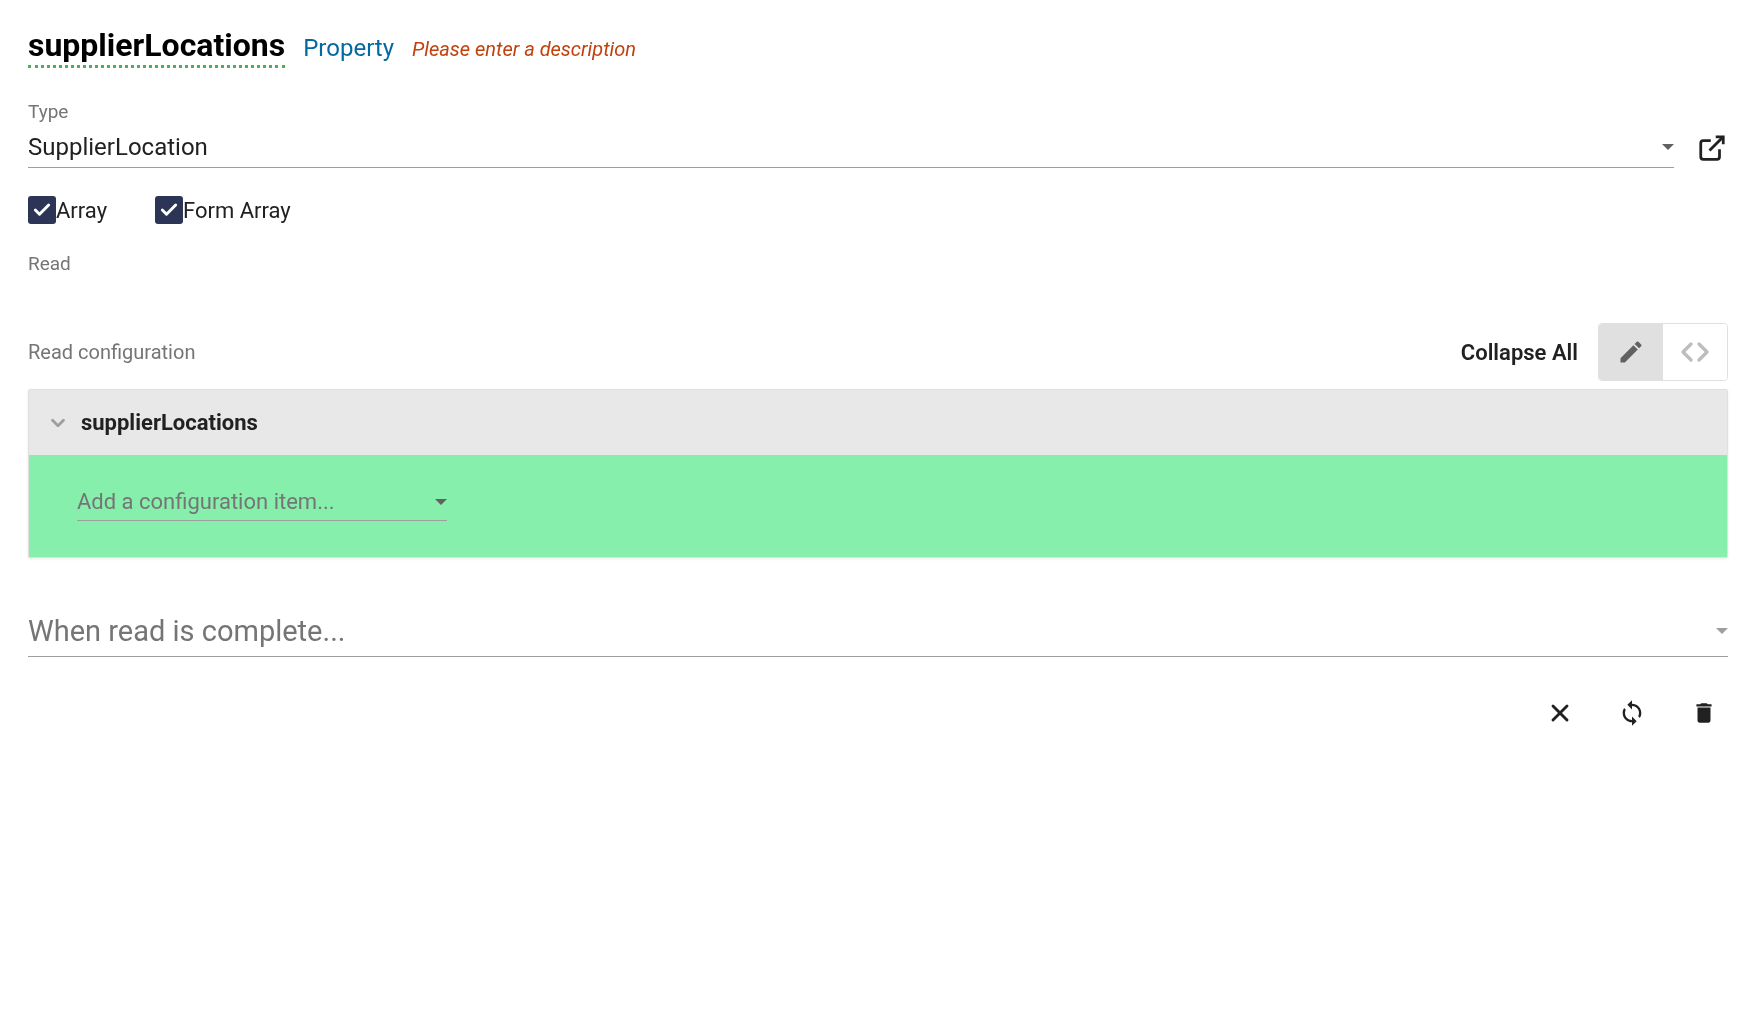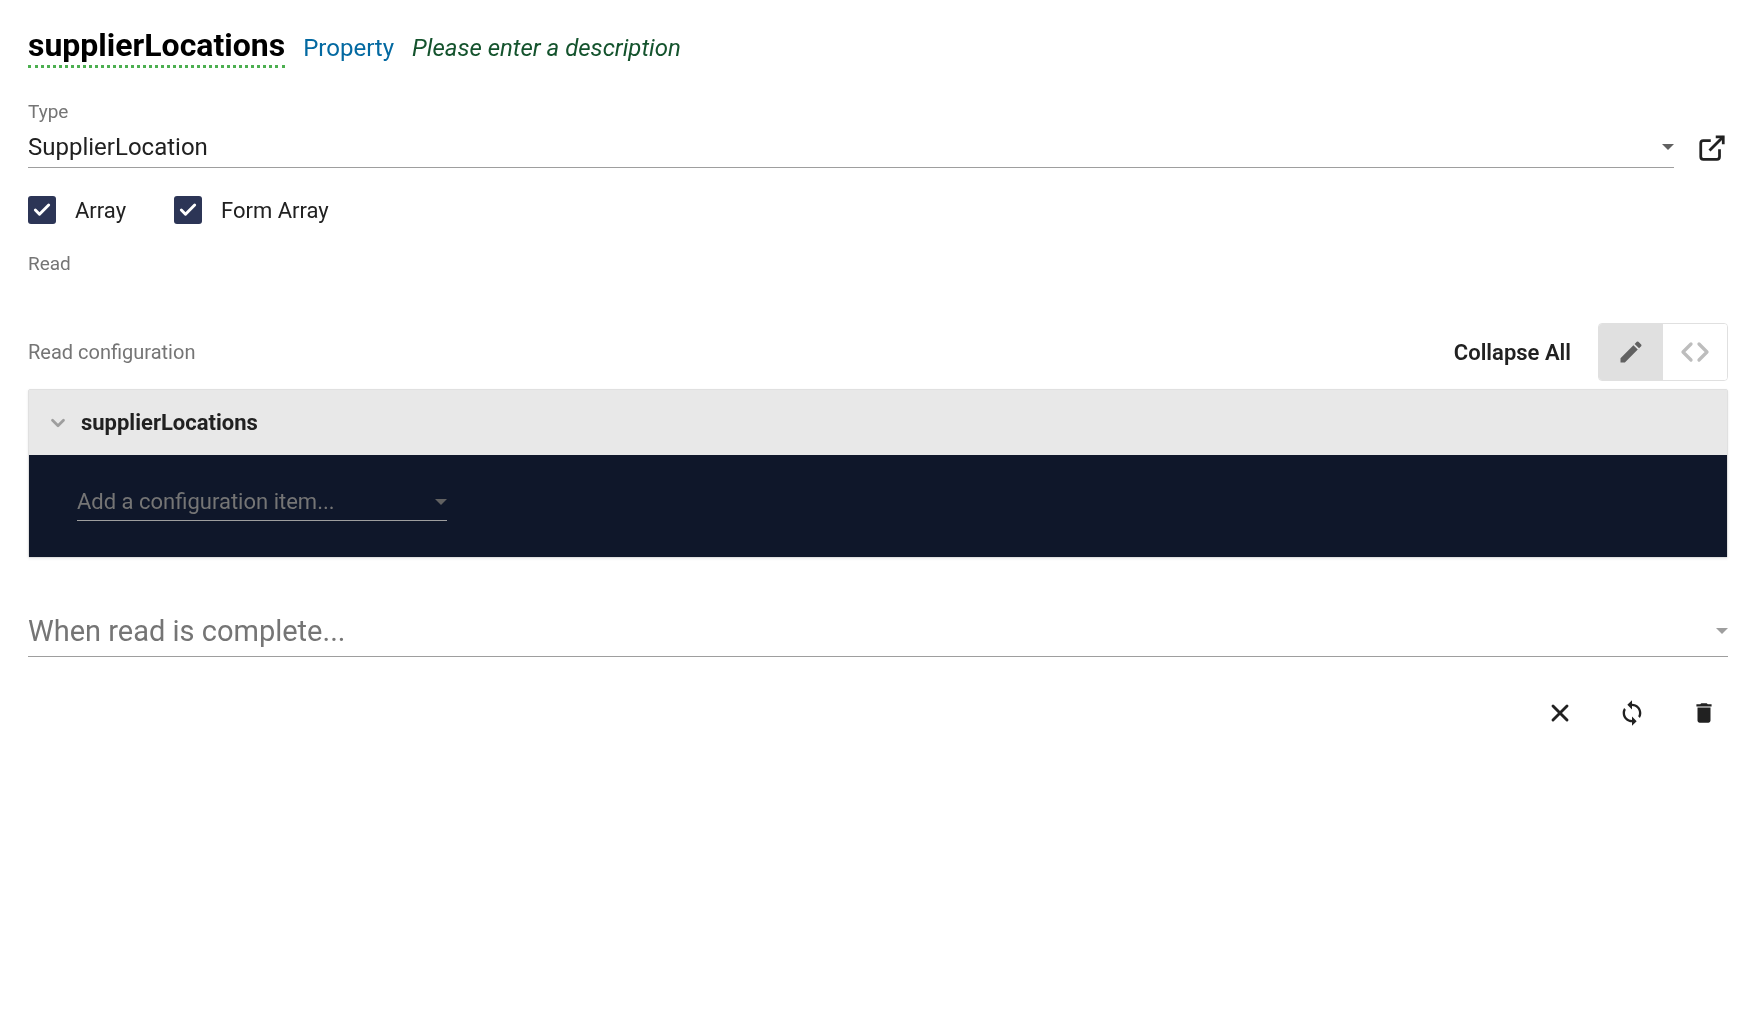--- a/index.html
+++ b/index.html
@@ -26,22 +26,22 @@
       border-bottom: 3px dotted #4caf50;
       padding-bottom: 2px;
       line-height: 1.1;
     }
     .subtitle {
       font-size: 24px;
       color: #0369a1;
       font-weight: 400;
     }
     .description-placeholder {
-      font-size: 24px;
-      color: #14532d;
+      font-size: 20px;
+      color: #c2410c;
       font-style: italic;
       font-weight: 400;
     }
     .form-group {
       margin-bottom: 28px;
     }
     .form-label {
       font-size: 19px;
       color: #757575;
       display: block;
@@ -85,21 +85,21 @@
       justify-content: center;
     }
     .checkbox-row {
       display: flex;
       gap: 48px;
       margin-bottom: 28px;
     }
     .checkbox-item {
       display: flex;
       align-items: center;
-      gap: 19px;
+      gap: 0;
       cursor: pointer;
     }
     .checkbox-box {
       width: 28px;
       height: 28px;
       background: #2c3556;
       border-radius: 3px;
       display: flex;
       align-items: center;
       justify-content: center;
@@ -115,21 +115,21 @@
       margin-top: 48px;
       margin-bottom: 8px;
     }
     .read-config-label {
       font-size: 20px;
       color: #757575;
     }
     .read-config-actions {
       display: flex;
       align-items: center;
-      gap: 7px;
+      gap: 0;
     }
     .collapse-all {
       font-size: 22px;
       font-weight: 600;
       color: #212121;
       margin-right: 20px;
       cursor: pointer;
     }
     .toggle-group {
       display: flex;
@@ -163,21 +163,21 @@
       gap: 12px;
       cursor: pointer;
     }
     .config-panel-title {
       font-size: 22px;
       font-weight: 700;
       color: #212121;
     }
     .config-panel-body {
       padding: 28px 48px 36px;
-      background: #0f172a;
+      background: #86efac;
     }
     .add-config-select {
       position: relative;
       border-bottom: 1px solid #9e9e9e;
       padding: 6px 0;
       display: flex;
       align-items: center;
       justify-content: space-between;
       width: 370px;
       cursor: pointer;

